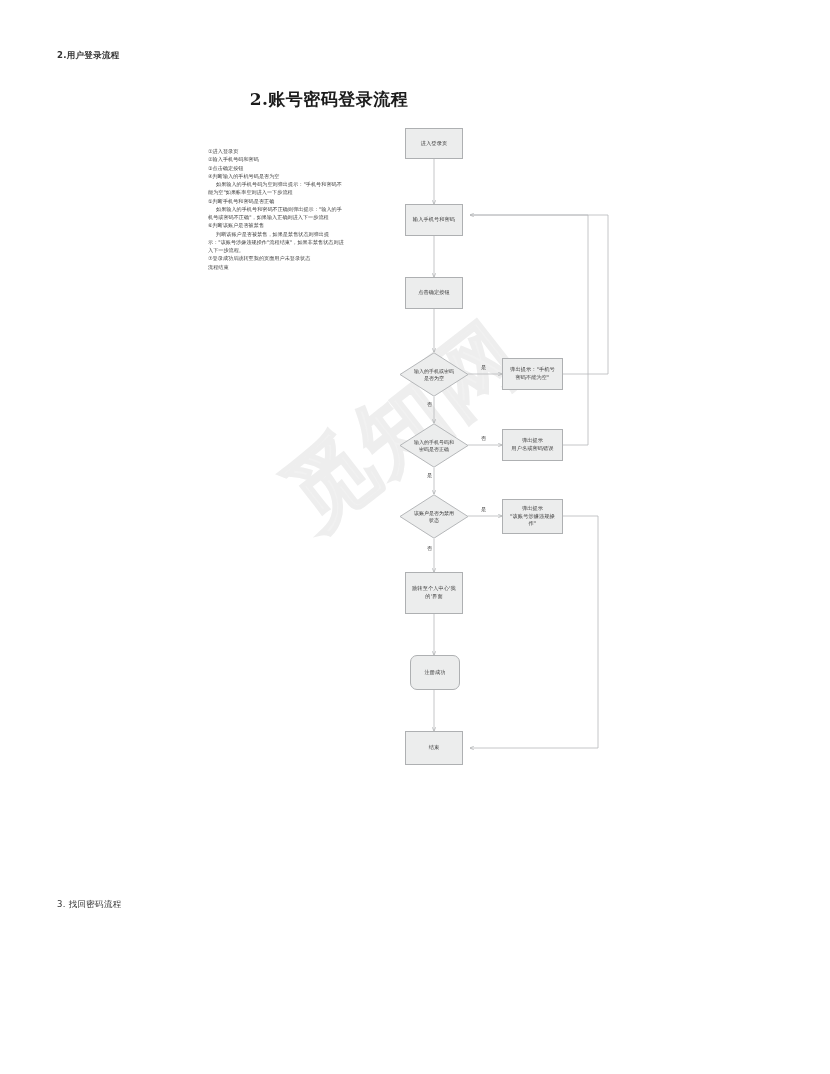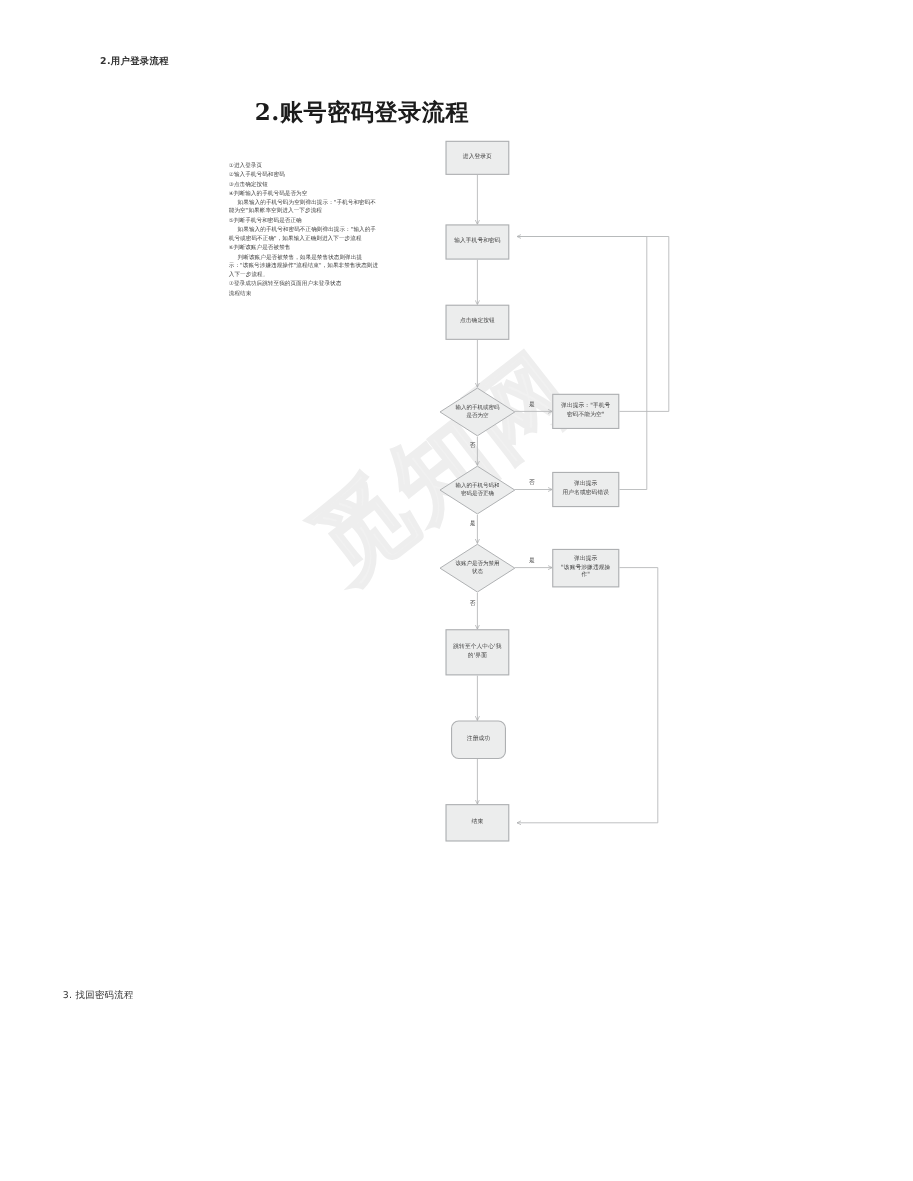--- a/index.html
+++ b/index.html
@@ -43,39 +43,38 @@
 
   
   #section-heading-top {
     position: absolute;
     left: 57px;
     top: 50px;
     font-size: 8.5px;
     font-weight: bold;
     color: #333;
     letter-spacing: 0.3px;
-    margin-left: 34px;
   }
   #section-heading-bottom {
     position: absolute;
     left: 57px;
     top: 899px;
     font-size: 8.5px;
     font-weight: normal;
     color: #333;
     letter-spacing: 0.3px;
   }
   #doc-title {
     position: absolute;
     left: 0;
     top: 88px;
     width: 658px;
     text-align: center;
     font-family: "DejaVu Serif", "Liberation Serif", serif;
-    font-size: 21px;
+    font-size: 17px;
     font-weight: bold;
     color: #1b1b1b;
     letter-spacing: 0.5px;
   }
 
   
   #description-block {
     position: absolute;
     left: 208px;
     top: 147px;

